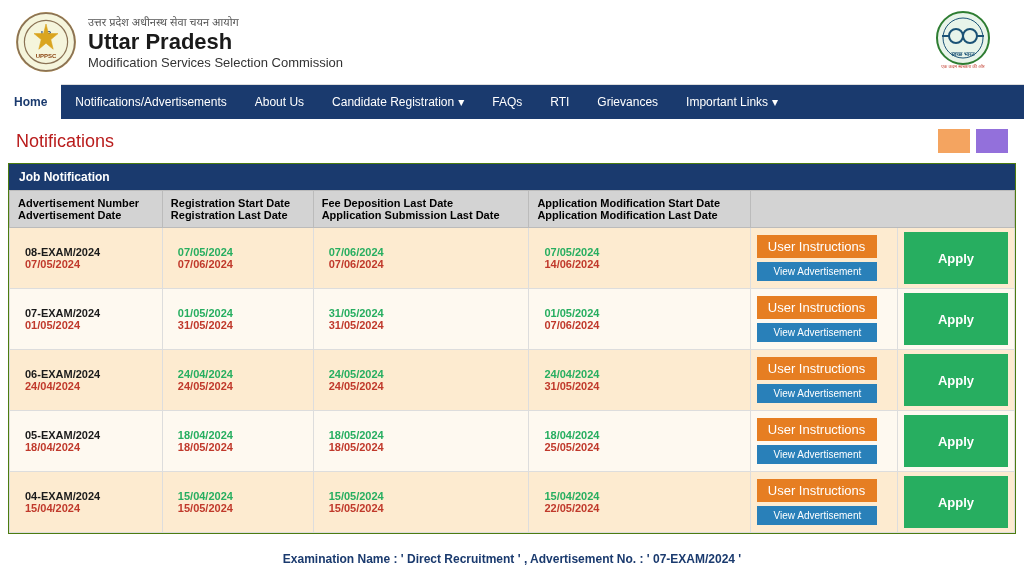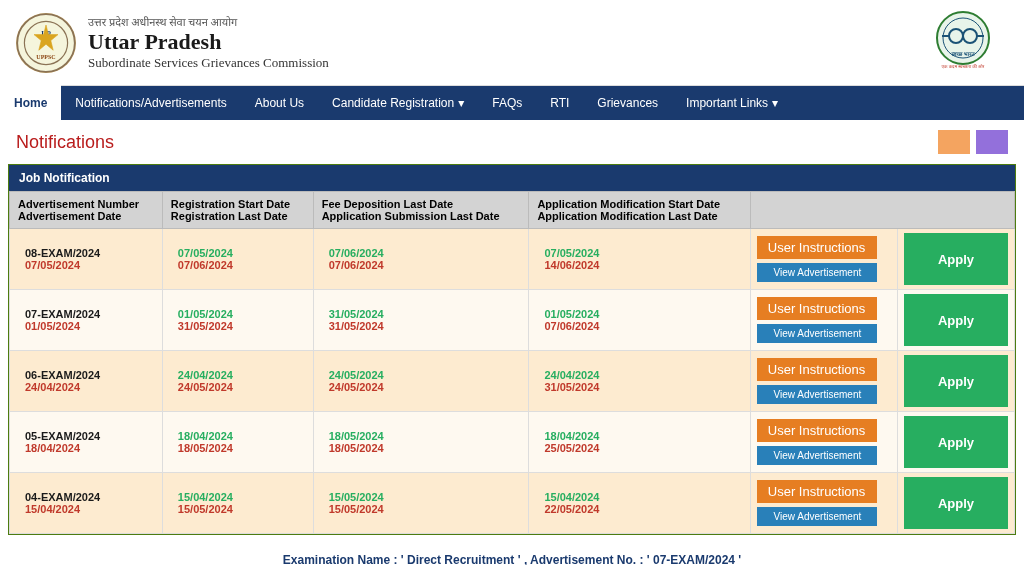--- a/index.html
+++ b/index.html
@@ -1,19 +1,19 @@
 <!DOCTYPE html>
 <html><head>
   <meta charset="utf-8">
   <style>
     * { margin: 0; padding: 0; box-sizing: border-box; }
     body { font-family: Arial, sans-serif; font-size: 12px; background: #fff; width: 1024px; }
 
     
-    .header { display: flex; align-items: center; justify-content: space-between; padding: 8px 16px; background: #fff; border-bottom: 1px solid #ddd; font-family: Liberation Serif, serif; }
+    .header { display: flex; align-items: center; justify-content: space-between; padding: 8px 16px; background: #fff; border-bottom: 1px solid #ddd; }
     .header-left { display: flex; align-items: center; gap: 12px; }
     .logo-circle { width: 60px; height: 60px; border-radius: 50%; background: #c8a96e; display: flex; align-items: center; justify-content: center; font-size: 10px; color: #fff; font-weight: bold; overflow: hidden; }
     .header-text h1 { font-size: 22px; font-weight: bold; color: #1a1a1a; line-height: 1.2; }
     .header-text p { font-size: 13px; color: #333; }
     .header-right { }
 
     
     .navbar { background: #1a3a6e; display: flex; align-items: center; height: 34px; }
     .navbar a { color: #fff; text-decoration: none; padding: 20px 14px; font-size: 12px; display: inline-block; }
     .navbar a.active { background: #fff; color: #1a3a6e; font-weight: bold; }
@@ -60,21 +60,21 @@
         <circle cx="25" cy="25" r="24" fill="#f5f5dc" stroke="#8B7355" stroke-width="1.5"></circle>
         <circle cx="25" cy="25" r="18" fill="none" stroke="#8B7355" stroke-width="1"></circle>
         <text x="25" y="20" text-anchor="middle" font-size="6" fill="#1a3a6e" font-weight="bold">UP</text>
         <polygon points="25,10 27,18 35,18 29,23 31,31 25,26 19,31 21,23 15,18 23,18" fill="#DAA520" stroke="#DAA520" stroke-width="0.5"></polygon>
         <text x="25" y="38" text-anchor="middle" font-size="5" fill="#8B4513">UPPSC</text>
       </svg>
     </div>
     <div class="header-text">
       <div style="font-size:11px; color:#555;">उत्तर प्रदेश अधीनस्थ सेवा चयन आयोग</div>
       <h1>Uttar Pradesh</h1>
-      <p>Subordinate Services Grievances Commission</p>
+      <p>Modification Services Selection Commission</p>
     </div>
   </div>
   <div class="header-right">
     <div style="text-align:center;">
       <svg width="90" height="65" viewBox="0 0 90 65" xmlns="http://www.w3.org/2000/svg">
 
         <circle cx="45" cy="30" r="26" fill="#e8f4ea" stroke="#2e7d32" stroke-width="2"></circle>
         <circle cx="45" cy="30" r="20" fill="none" stroke="#1a5276" stroke-width="1"></circle>
 
         <circle cx="38" cy="28" r="7" fill="none" stroke="#1a5276" stroke-width="2"></circle>

